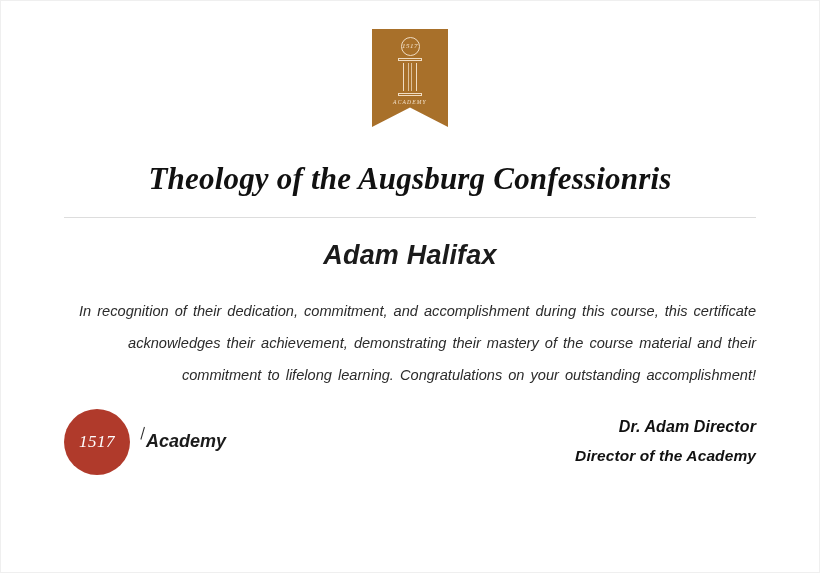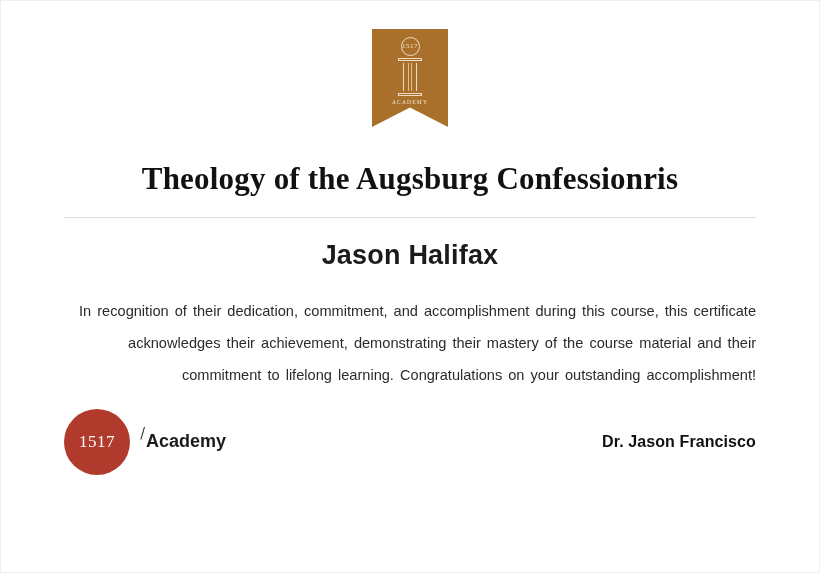--- a/index.html
+++ b/index.html
@@ -17,20 +17,21 @@
     position: relative;
     box-sizing: border-box;
     width: 820px;
     height: 573px;
     background: #ffffff;
     padding: 0 40px;
     border: 1px solid #efefef;
     display: flex;
     flex-direction: column;
     align-items: center;
+    font-style: italic;
   }
 
   
   .emblem-wrap {
     margin-top: 28px;
     width: 76px;
     height: 98px;
     position: relative;
   }
   .emblem {
@@ -217,34 +218,35 @@
         <div class="base"></div>
       </div>
       <div class="emblem-label">ACADEMY</div>
     </div>
   </div>
 
   <div class="course-title">Theology of the Augsburg Confessionris</div>
 
   <div class="divider"></div>
 
-  <div class="recipient">Jason Halifax</div>
+  <div class="recipient">Adam Halifax</div>
 
   <div class="body-text">In recognition of their dedication, commitment, and accomplishment during this course, this certificate acknowledges their achievement, demonstrating their mastery of the course material and their commitment to lifelong learning. Congratulations on your outstanding accomplishment!</div>
 
   <div class="footer">
 
     <div class="seal-group">
       <div class="seal">
         <span>1517</span>
       </div>
       <div class="seal-text">
         <span class="tick"></span>
         <span>Academy</span>
       </div>
     </div>
 
     <div class="signature">
-      <div class="name">Dr. Jason Francisco</div>
+      <div class="name">Dr. Adam Director</div>
+      <div class="role">Director of the Academy</div>
     </div>
 
   </div>
 </div>
 
 </body></html>

